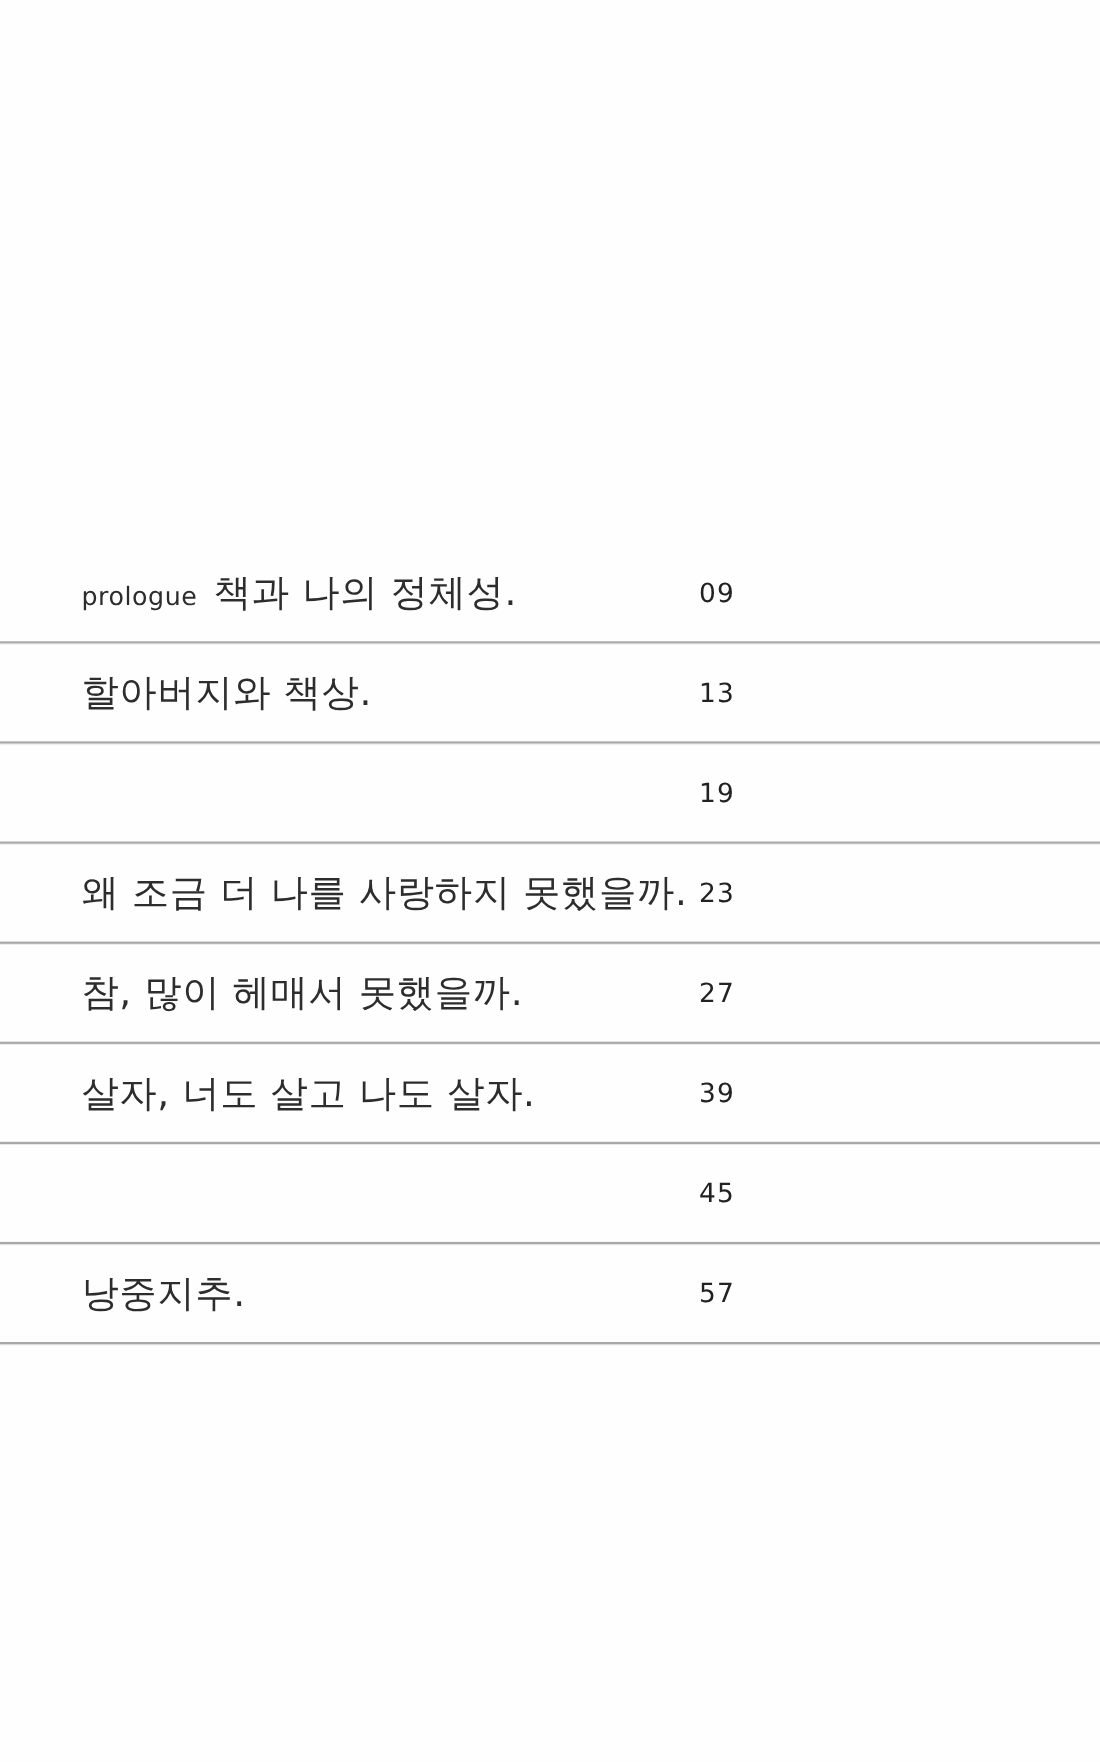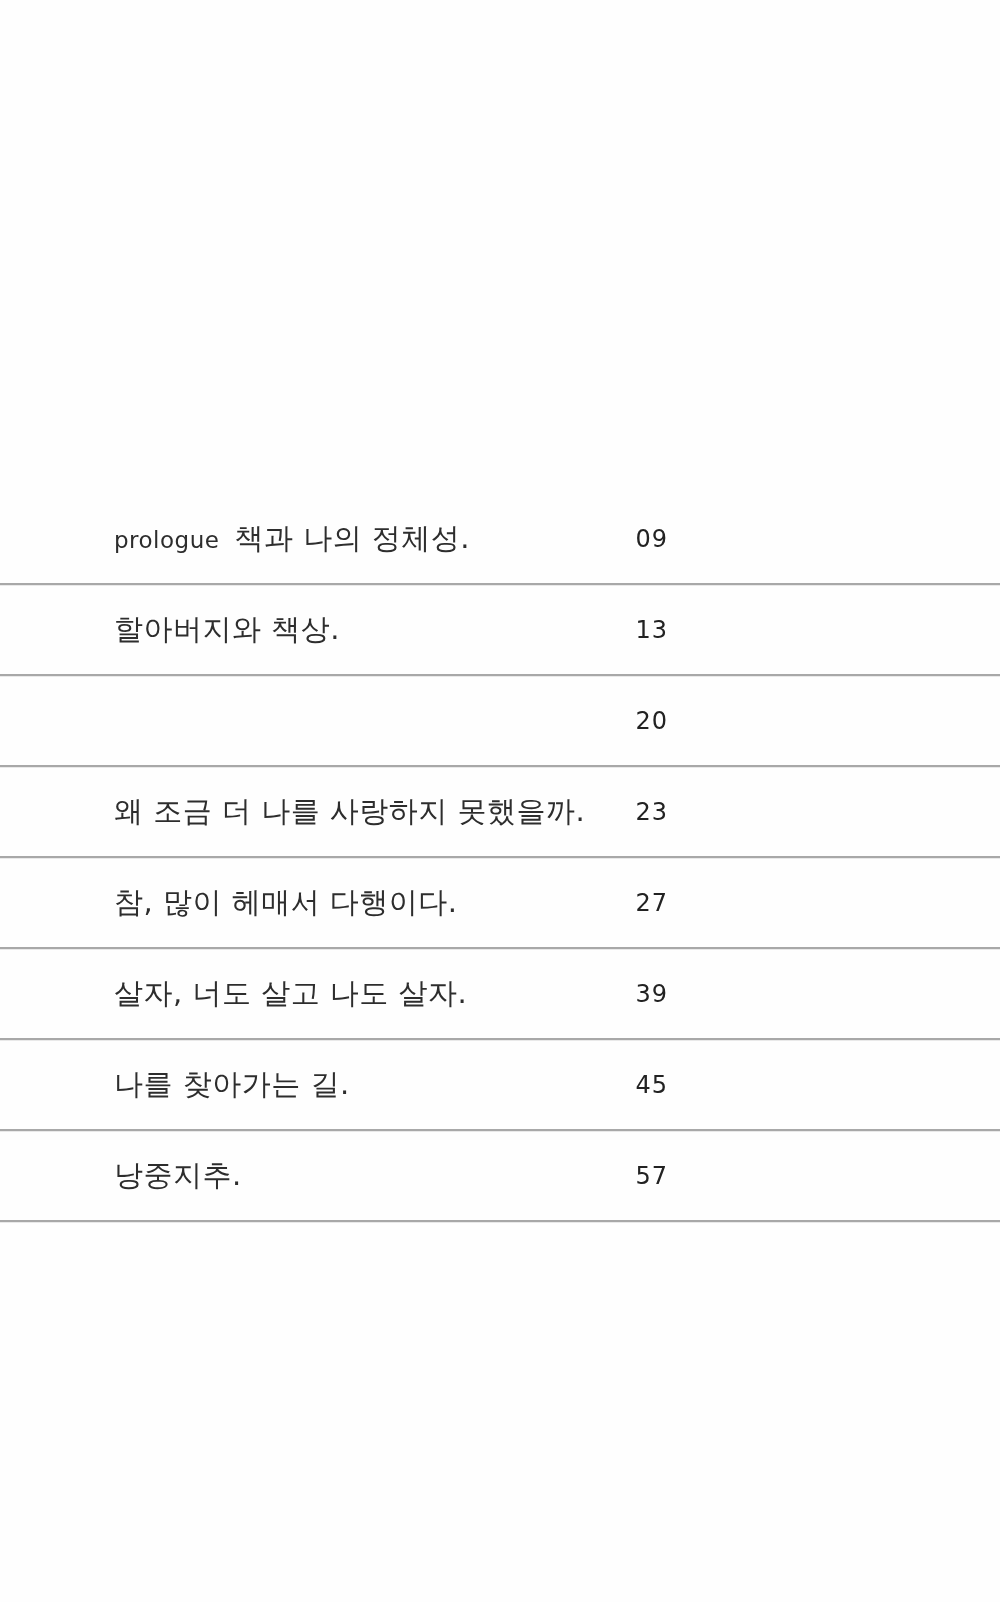--- a/index.html
+++ b/index.html
@@ -27,25 +27,25 @@
     width: 100%;
     height: 91px;
     display: flex;
     align-items: center;
     border-bottom: 2px solid #a8a8a8;
     box-shadow: 0 1px 0 #e9e9e9;
   }
   .row-title-wrap {
     display: flex;
     align-items: baseline;
-    padding-left: 114px;
+    padding-left: 74px;
     white-space: nowrap;
   }
   .chapter-title {
-    font-size: 29px;
+    font-size: 34px;
     font-weight: 400;
     color: #2d2d2d;
     letter-spacing: 0.5px;
   }
   .prologue-label {
     font-size: 23px;
     font-weight: 400;
     color: #2d2d2d;
     margin-right: 15px;
     letter-spacing: 0.5px;
@@ -76,49 +76,46 @@
     </div>
 
     <div class="toc-row">
       <div class="row-title-wrap">
         <span class="chapter-title">할아버지와 책상.</span>
       </div>
       <span class="page-number">13</span>
     </div>
 
     <div class="toc-row">
-      <span class="page-number">20</span>
+      <span class="page-number">19</span>
     </div>
 
     <div class="toc-row">
       <div class="row-title-wrap">
         <span class="chapter-title">왜 조금 더 나를 사랑하지 못했을까.</span>
       </div>
       <span class="page-number">23</span>
     </div>
 
     <div class="toc-row">
       <div class="row-title-wrap">
-        <span class="chapter-title">참, 많이 헤매서 다행이다.</span>
+        <span class="chapter-title">참, 많이 헤매서 못했을까.</span>
       </div>
       <span class="page-number">27</span>
     </div>
 
 
     <div class="toc-row">
       <div class="row-title-wrap">
         <span class="chapter-title">살자, 너도 살고 나도 살자.</span>
       </div>
       <span class="page-number">39</span>
     </div>
 
     <div class="toc-row">
-      <div class="row-title-wrap">
-        <span class="chapter-title">나를 찾아가는 길.</span>
-      </div>
       <span class="page-number">45</span>
     </div>
 
 
     <div class="toc-row">
       <div class="row-title-wrap">
         <span class="chapter-title">낭중지추.</span>
       </div>
       <span class="page-number">57</span>
     </div>

